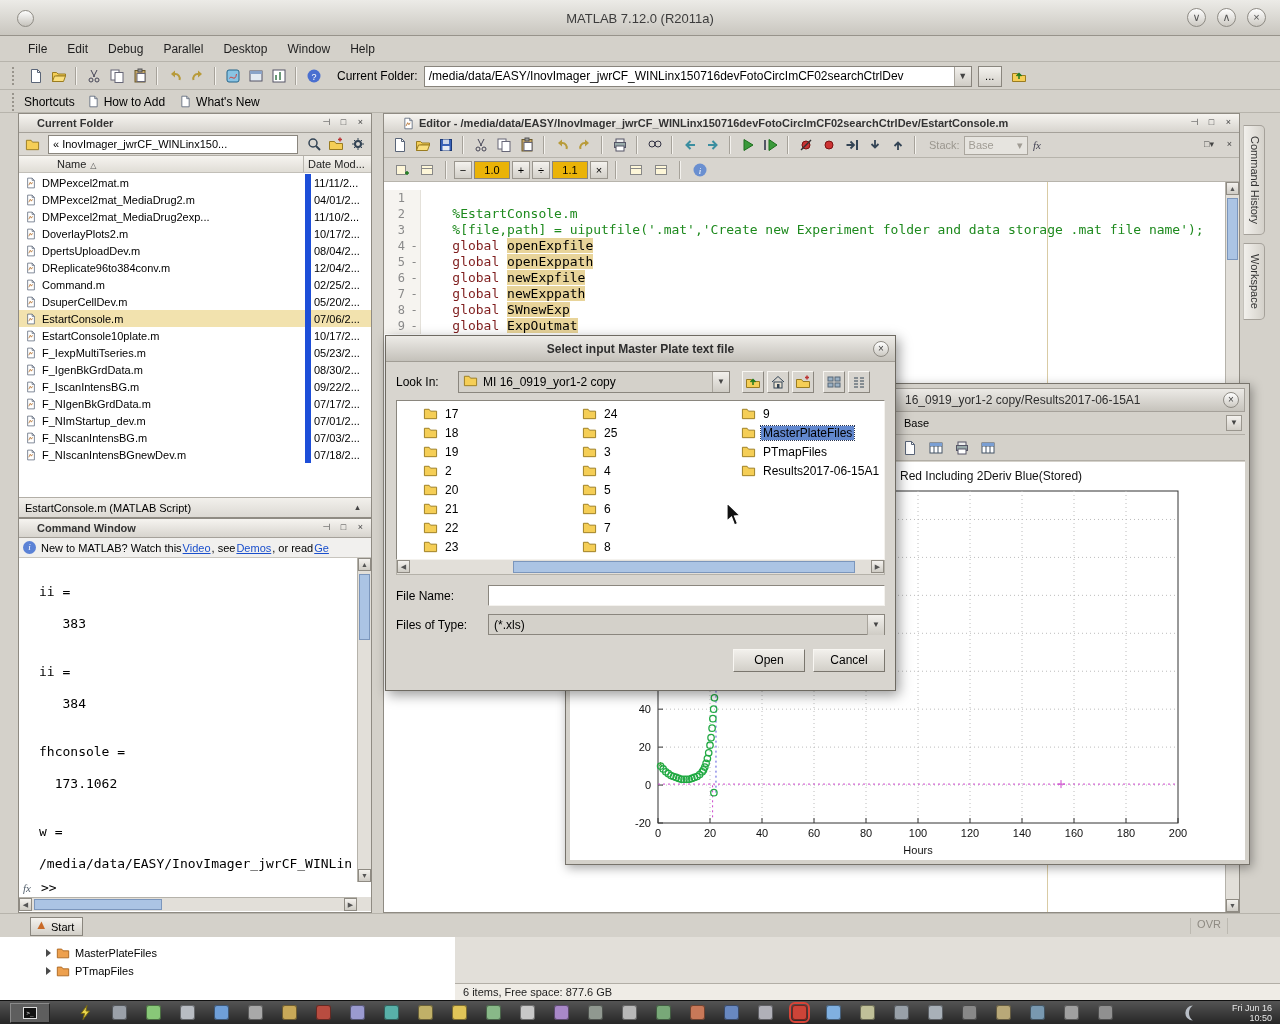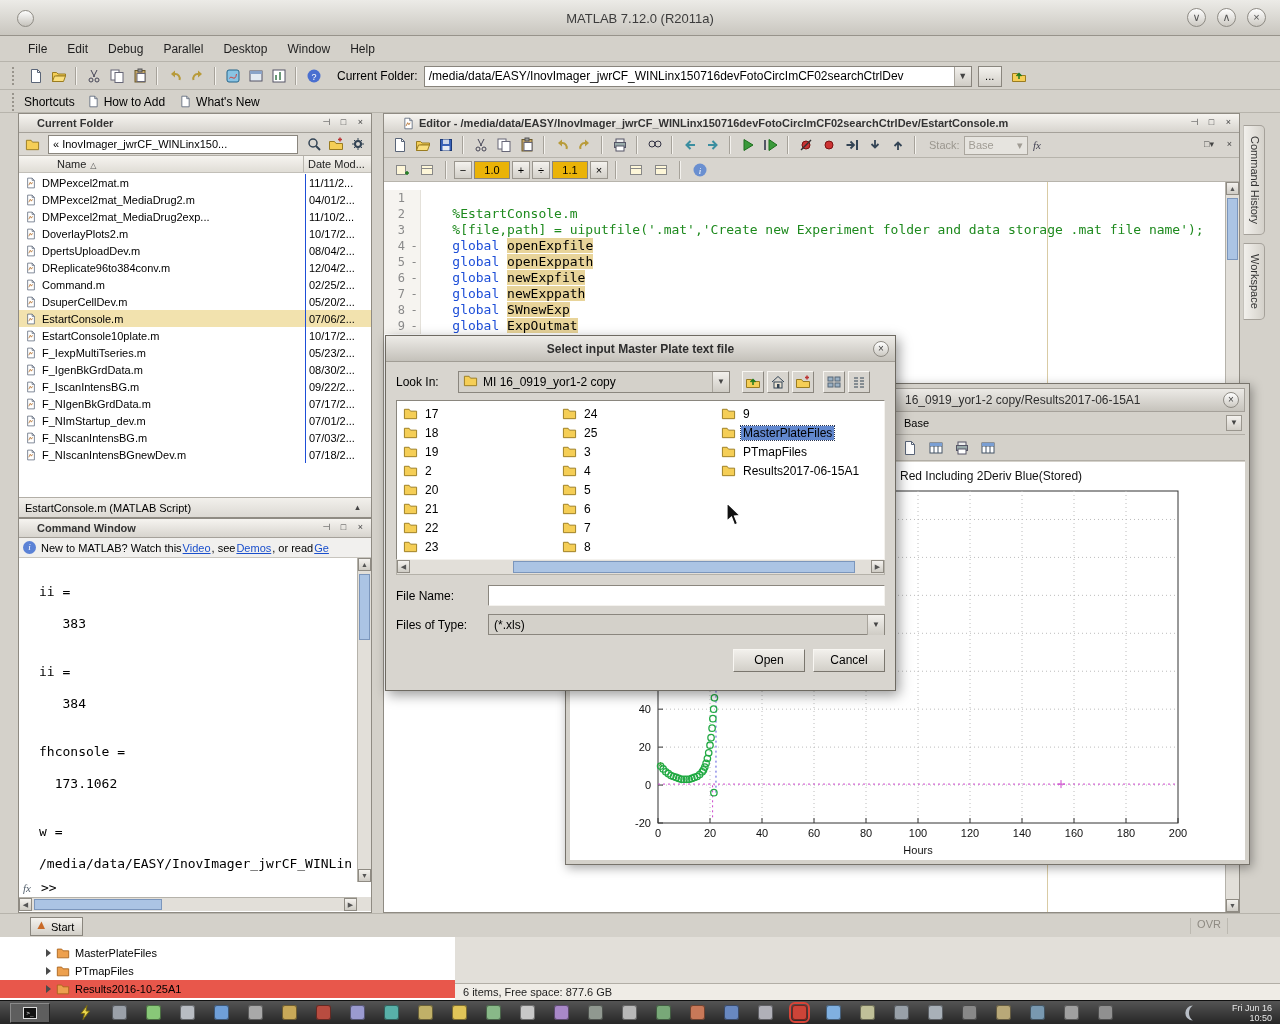--- a/index.html
+++ b/index.html
@@ -40,21 +40,21 @@
 #cf-crumb{flex:1;height:19px;background:#fff;border:1px solid #8a867e;font-size:11px;display:flex;align-items:center;padding:0 4px;white-space:nowrap;overflow:hidden;}
 .mini-btn{width:20px;height:20px;display:inline-flex;align-items:center;justify-content:center;flex:none;}
 #cf-cols{display:flex;height:17px;background:linear-gradient(#f6f4f0,#e0ddd6);border-bottom:1px solid #c2bfb8;font-size:11px;align-items:center;color:#222;}
 #cf-ch-name{flex:1;padding-left:38px;}
 #cf-ch-sort{font-size:8px;color:#555;margin-left:4px;}
 #cf-ch-date{width:68px;border-left:1px solid #b8b5ae;padding-left:4px;height:100%;display:flex;align-items:center;}
 #cf-list{position:absolute;left:0;right:0;top:60px;bottom:20px;overflow:hidden;background:#fff;}
 .cf-row{height:17px;display:flex;align-items:center;padding-left:6px;font-size:11px;}
 .cf-row.sel{background:#f2e2ae;}
 .cf-name{flex:1;margin-left:5px;white-space:nowrap;overflow:hidden;}
-.cf-date{width:66px;flex:none;border-left:1px solid #1d4ed8;padding-left:3px;height:100%;display:flex;align-items:center;}
+.cf-date{width:66px;flex:none;border-left:6px solid #1d4ed8;padding-left:3px;height:100%;display:flex;align-items:center;}
 #cf-footer{position:absolute;left:0;right:0;bottom:0;height:20px;background:linear-gradient(#f2f0ec,#dcd9d3);border-top:1px solid #b2aea6;font-size:11px;display:flex;align-items:center;padding:0 6px;}
 #cf-footer .ph-btn{margin-left:auto;}
 
 #cw-panel{left:18px;top:518px;width:354px;height:395px;}
 #cw-banner{height:20px;background:#f1f0ee;border-bottom:1px solid #c8c5be;display:flex;align-items:center;font-size:11px;padding-left:4px;white-space:nowrap;overflow:hidden;}
 .cw-link{color:#1a4fcc;text-decoration:underline;margin:0 1px;}
 #cw-info-ic{width:13px;height:13px;border-radius:50%;background:#5b82d6;color:#fff;font-size:9px;line-height:13px;text-align:center;font-family:"Liberation Serif",serif;font-style:italic;margin-right:5px;flex:none;}
 #cw-output{position:absolute;left:0;top:39px;right:14px;bottom:30px;font-family:"DejaVu Sans Mono",monospace;font-size:13px;line-height:16px;padding:26px 0 0 20px;white-space:pre;overflow:hidden;color:#000;}
 #cw-promptrow{position:absolute;left:0;bottom:15px;height:15px;right:14px;font-size:13px;}
 #cw-fx{position:absolute;left:4px;top:0;font-family:"Liberation Serif",serif;font-style:italic;font-size:11px;color:#55616e;}
@@ -76,21 +76,21 @@
 .stack-combo{height:19px;width:64px;border:1px solid #aaa69e;background:#e6e4df;color:#a09c94;display:inline-flex;align-items:center;justify-content:space-between;padding:0 4px;font-size:11px;}
 .e-right{margin-left:auto;display:flex;align-items:center;margin-right:2px;}
 .cellfield{width:36px;height:18px;background:#eab308;border:1px solid #8a867e;font-size:11px;display:inline-flex;align-items:center;justify-content:center;flex:none;}
 .cellbtn{width:18px;height:18px;background:linear-gradient(#f4f2ee,#d2cfc8);border:1px solid #9a968e;font-size:11px;display:inline-flex;align-items:center;justify-content:center;flex:none;}
 #ed-code{position:absolute;left:0;top:68px;right:14px;bottom:0;background:#fff;padding-top:8px;font-family:"DejaVu Sans Mono",monospace;font-size:13px;overflow:hidden;}
 .code-line{display:flex;height:16px;line-height:16px;}
 .ln{width:24px;text-align:right;color:#8a8a8a;background:#f6f4f0;padding-right:3px;flex:none;font-size:12px;}
 .ld{width:13px;color:#8a8a8a;background:#f6f4f0;text-align:center;flex:none;border-right:1px solid #e4e1da;font-size:12px;}
 .lc{white-space:pre;}
 .c-comment{color:#1e8a1e;}
-.c-keyword{color:#1d4ed8;}
+.c-keyword{color:#7f1d1d;}
 .c-plain{color:#000;}
 .c-hl{background:#e8d49a;color:#000;}
 #ed-margin{position:absolute;left:663px;top:68px;bottom:0;width:1px;background:#d9cba4;}
 #ed-vscroll{right:0;top:68px;bottom:0;}
 
 #side-strip{position:absolute;left:1242px;top:113px;width:38px;height:800px;background:#d4d1ca;padding-top:12px;}
 .vtab{writing-mode:vertical-rl;font-size:11px;color:#333;background:linear-gradient(90deg,#f2f0ec,#d4d1ca);border:1px solid #a5a19a;border-left:1px solid #c5c2bb;border-radius:0 5px 5px 0;padding:10px 3px;margin:0 0 8px 1px;width:22px;}
 
 #status-row{position:absolute;left:0;top:913px;width:1280px;height:24px;background:#d4d1ca;border-top:1px solid #b7b4ac;}
 #start-btn{position:absolute;left:30px;top:3px;height:19px;padding:0 8px 0 5px;background:linear-gradient(#f4f2ee,#d2cfc8);border:1px solid #8a867e;display:inline-flex;align-items:center;gap:4px;font-size:11px;}
@@ -133,21 +133,21 @@
 #dlg-lookin-row{height:24px;}
 #dlg-lookin-label{width:62px;}
 #dlg-lookin-combo{width:272px;height:22px;background:#d4d1ca;border:1px solid #8a867e;display:flex;align-items:center;padding-left:4px;gap:5px;}
 #dlg-lookin-combo .cmb-text{flex:1;white-space:nowrap;overflow:hidden;}
 .cmb-arrow{width:17px;height:20px;background:linear-gradient(#f2f0ec,#cfccc5);border-left:1px solid #a8a49c;text-align:center;font-size:8px;line-height:20px;color:#444;flex:none;}
 #dlg-tools{display:flex;align-items:center;margin-left:12px;gap:3px;}
 .dlg-tbtn{width:22px;height:22px;background:#d8d5cf;border:1px solid;border-color:#f8f6f2 #8a867e #8a867e #f8f6f2;display:inline-flex;align-items:center;justify-content:center;flex:none;}
 .dlg-tbtn.grp{margin-left:6px;}
 #dlg-list{margin-top:6px;height:160px;background:#fff;border:1px solid;border-color:#8a867e #f4f2ee #f4f2ee #8a867e;overflow:hidden;white-space:nowrap;padding-top:3px;}
 .dlg-col{display:inline-block;vertical-align:top;width:153px;margin-left:6px;}
-.dlg-item{display:flex;align-items:center;gap:5px;height:19px;font-size:12px;}
+.dlg-item{display:flex;align-items:center;gap:5px;height:19px;font-size:12px;margin-left:20px;}
 .dlg-item-label{padding:0 2px;}
 .dlg-sel .dlg-item-label{background:#6288cf;color:#000;outline:1px dotted #26324e;}
 #dlg-hscroll{position:relative;height:15px;background:#e2dfd9;border:1px solid #b5b2aa;border-top:none;}
 #dlg-hscroll .sb-btn{top:0;}
 #dlg-fname-row{margin-top:10px;height:21px;}
 #dlg-ftype-row{margin-top:8px;height:21px;}
 .dlg-lab{width:92px;flex:none;}
 #dlg-fname-input{flex:1;height:21px;background:#fff;border:1px solid;border-color:#8a867e #f4f2ee #f4f2ee #8a867e;font-size:12px;padding:0 3px;font-family:"Liberation Sans",sans-serif;}
 #dlg-ftype-combo{flex:1;height:21px;background:#d4d1ca;border:1px solid #8a867e;display:flex;align-items:center;padding-left:5px;}
 #dlg-ftype-combo .cmb-text{flex:1;}
@@ -949,29 +949,20 @@
           <span class="fb-label">MasterPlateFiles</span>
         </div>
         <div class="fb-row">
           <span class="fb-exp"></span>
           <span class="ico">
             <svg viewBox="0 0 16 16" width="14" height="14">
               <path d="M1.5 3.5h5l1.5 2h6.5v8H1.5z" fill="#eda04e" stroke="#a8621c"></path>
             </svg>
           </span>
           <span class="fb-label">PTmapFiles</span>
-        </div>
-        <div class="fb-row fb-sel">
-          <span class="fb-exp"></span>
-          <span class="ico">
-            <svg viewBox="0 0 16 16" width="14" height="14">
-              <path d="M1.5 3.5h5l1.5 2h6.5v8H1.5z" fill="#eda04e" stroke="#a8621c"></path>
-            </svg>
-          </span>
-          <span class="fb-label">Results2016-10-25A1</span>
         </div>
       </div>
     <div id="fb-right">
       <div id="fb-status">6 items, Free space: 877.6 GB</div>
     </div>
   </div>
 
   <div id="taskbar">
     <span id="tb-first">
         <span id="tb-term">&gt;_</span>

